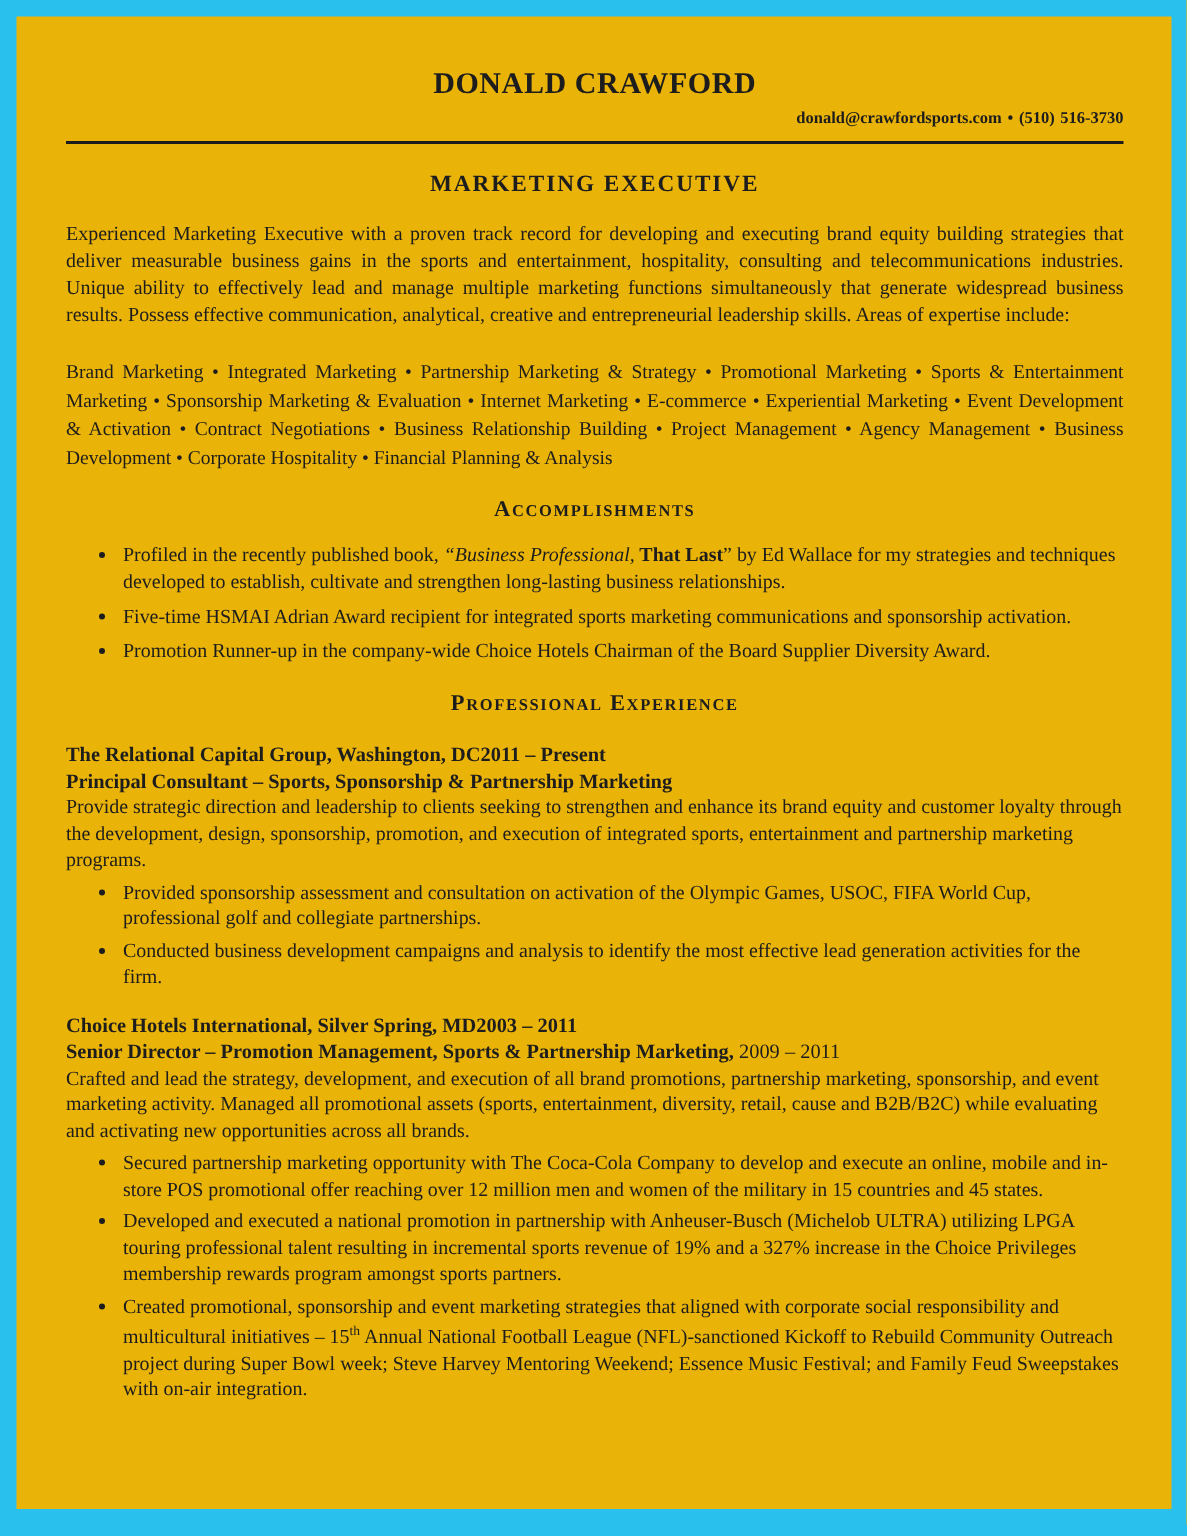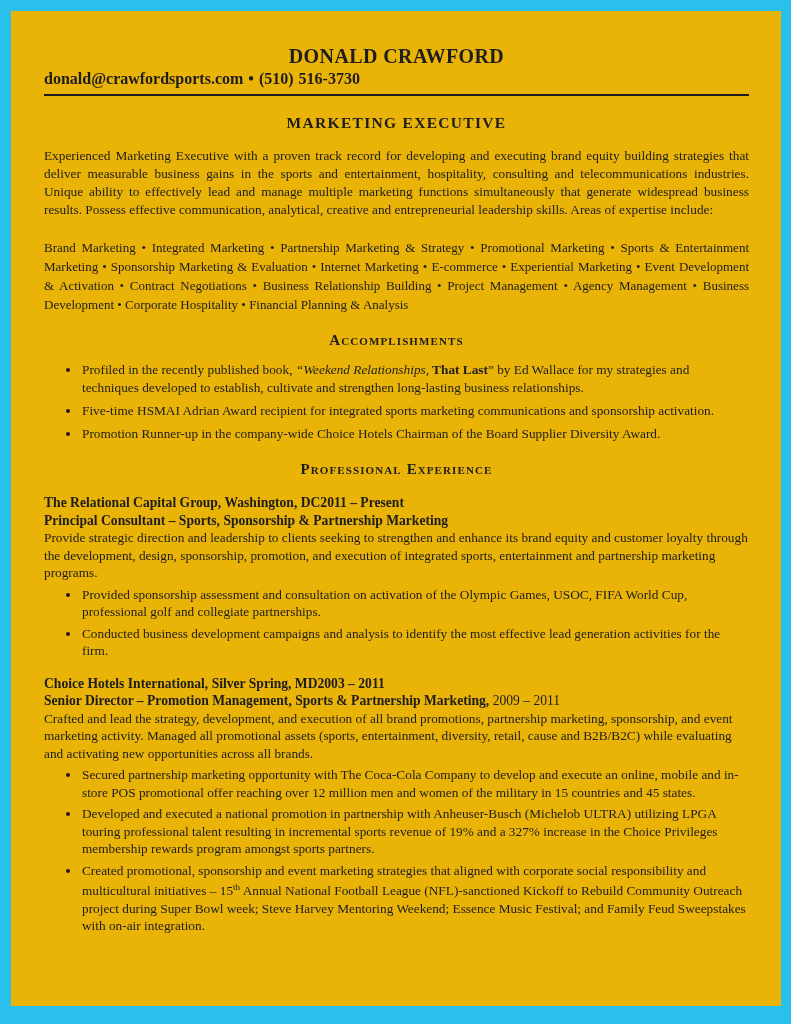--- a/index.html
+++ b/index.html
@@ -20,22 +20,22 @@
   }
   
   .name {
     text-align: center;
     font-size: 20px;
     font-weight: bold;
     letter-spacing: 0.4px;
     line-height: 24px;
   }
   .contact {
-    text-align: left;
-    font-size: 16px;
+    text-align: right;
+    font-size: 11px;
     font-weight: bold;
     line-height: 18px;
     margin-top: 2px;
     word-spacing: 1px;
   }
   .header-rule {
     border: none;
     border-top: 2.5px solid #1c1c1c;
     margin: 6px 0 0 0;
   }
@@ -103,21 +103,21 @@
   <hr class="header-rule">
 
   <div class="role-title">MARKETING EXECUTIVE</div>
 
   <p class="summary">Experienced Marketing Executive with a proven track record for developing and executing brand equity building strategies that deliver measurable business gains in the sports and entertainment, hospitality, consulting and telecommunications industries.  Unique ability to effectively lead and manage multiple marketing functions simultaneously that generate widespread business results. Possess effective communication, analytical, creative and entrepreneurial leadership skills.  Areas of expertise include:</p>
 
   <p class="expertise">Brand Marketing • Integrated Marketing • Partnership Marketing &amp; Strategy • Promotional Marketing • Sports &amp; Entertainment Marketing • Sponsorship Marketing &amp; Evaluation • Internet Marketing • E-commerce • Experiential Marketing • Event Development &amp; Activation • Contract Negotiations • Business Relationship Building • Project Management • Agency Management • Business Development • Corporate Hospitality • Financial Planning &amp; Analysis</p>
 
   <div class="section-heading">Accomplishments</div>
   <ul class="bullets">
-    <li><span>Profiled in the recently published book, </span><span class="seg-italic">“Weekend Relationships,</span><span class="seg-bold"> That Last</span><span>” by Ed Wallace for my strategies and techniques developed to establish, cultivate and strengthen long-lasting business relationships.</span></li>
+    <li><span>Profiled in the recently published book, </span><span class="seg-italic">“Business Professional,</span><span class="seg-bold"> That Last</span><span>” by Ed Wallace for my strategies and techniques developed to establish, cultivate and strengthen long-lasting business relationships.</span></li>
     <li><span>Five-time HSMAI Adrian Award recipient for integrated sports marketing communications and sponsorship activation.</span></li>
     <li><span>Promotion Runner-up in the company-wide Choice Hotels Chairman of the Board Supplier Diversity Award.</span></li>
   </ul>
 
   <div class="section-heading">Professional Experience</div>
 
   <div class="job">
     <div class="job-head">
       <span>The Relational Capital Group, Washington, DC</span>
       <span>2011 – Present</span>

